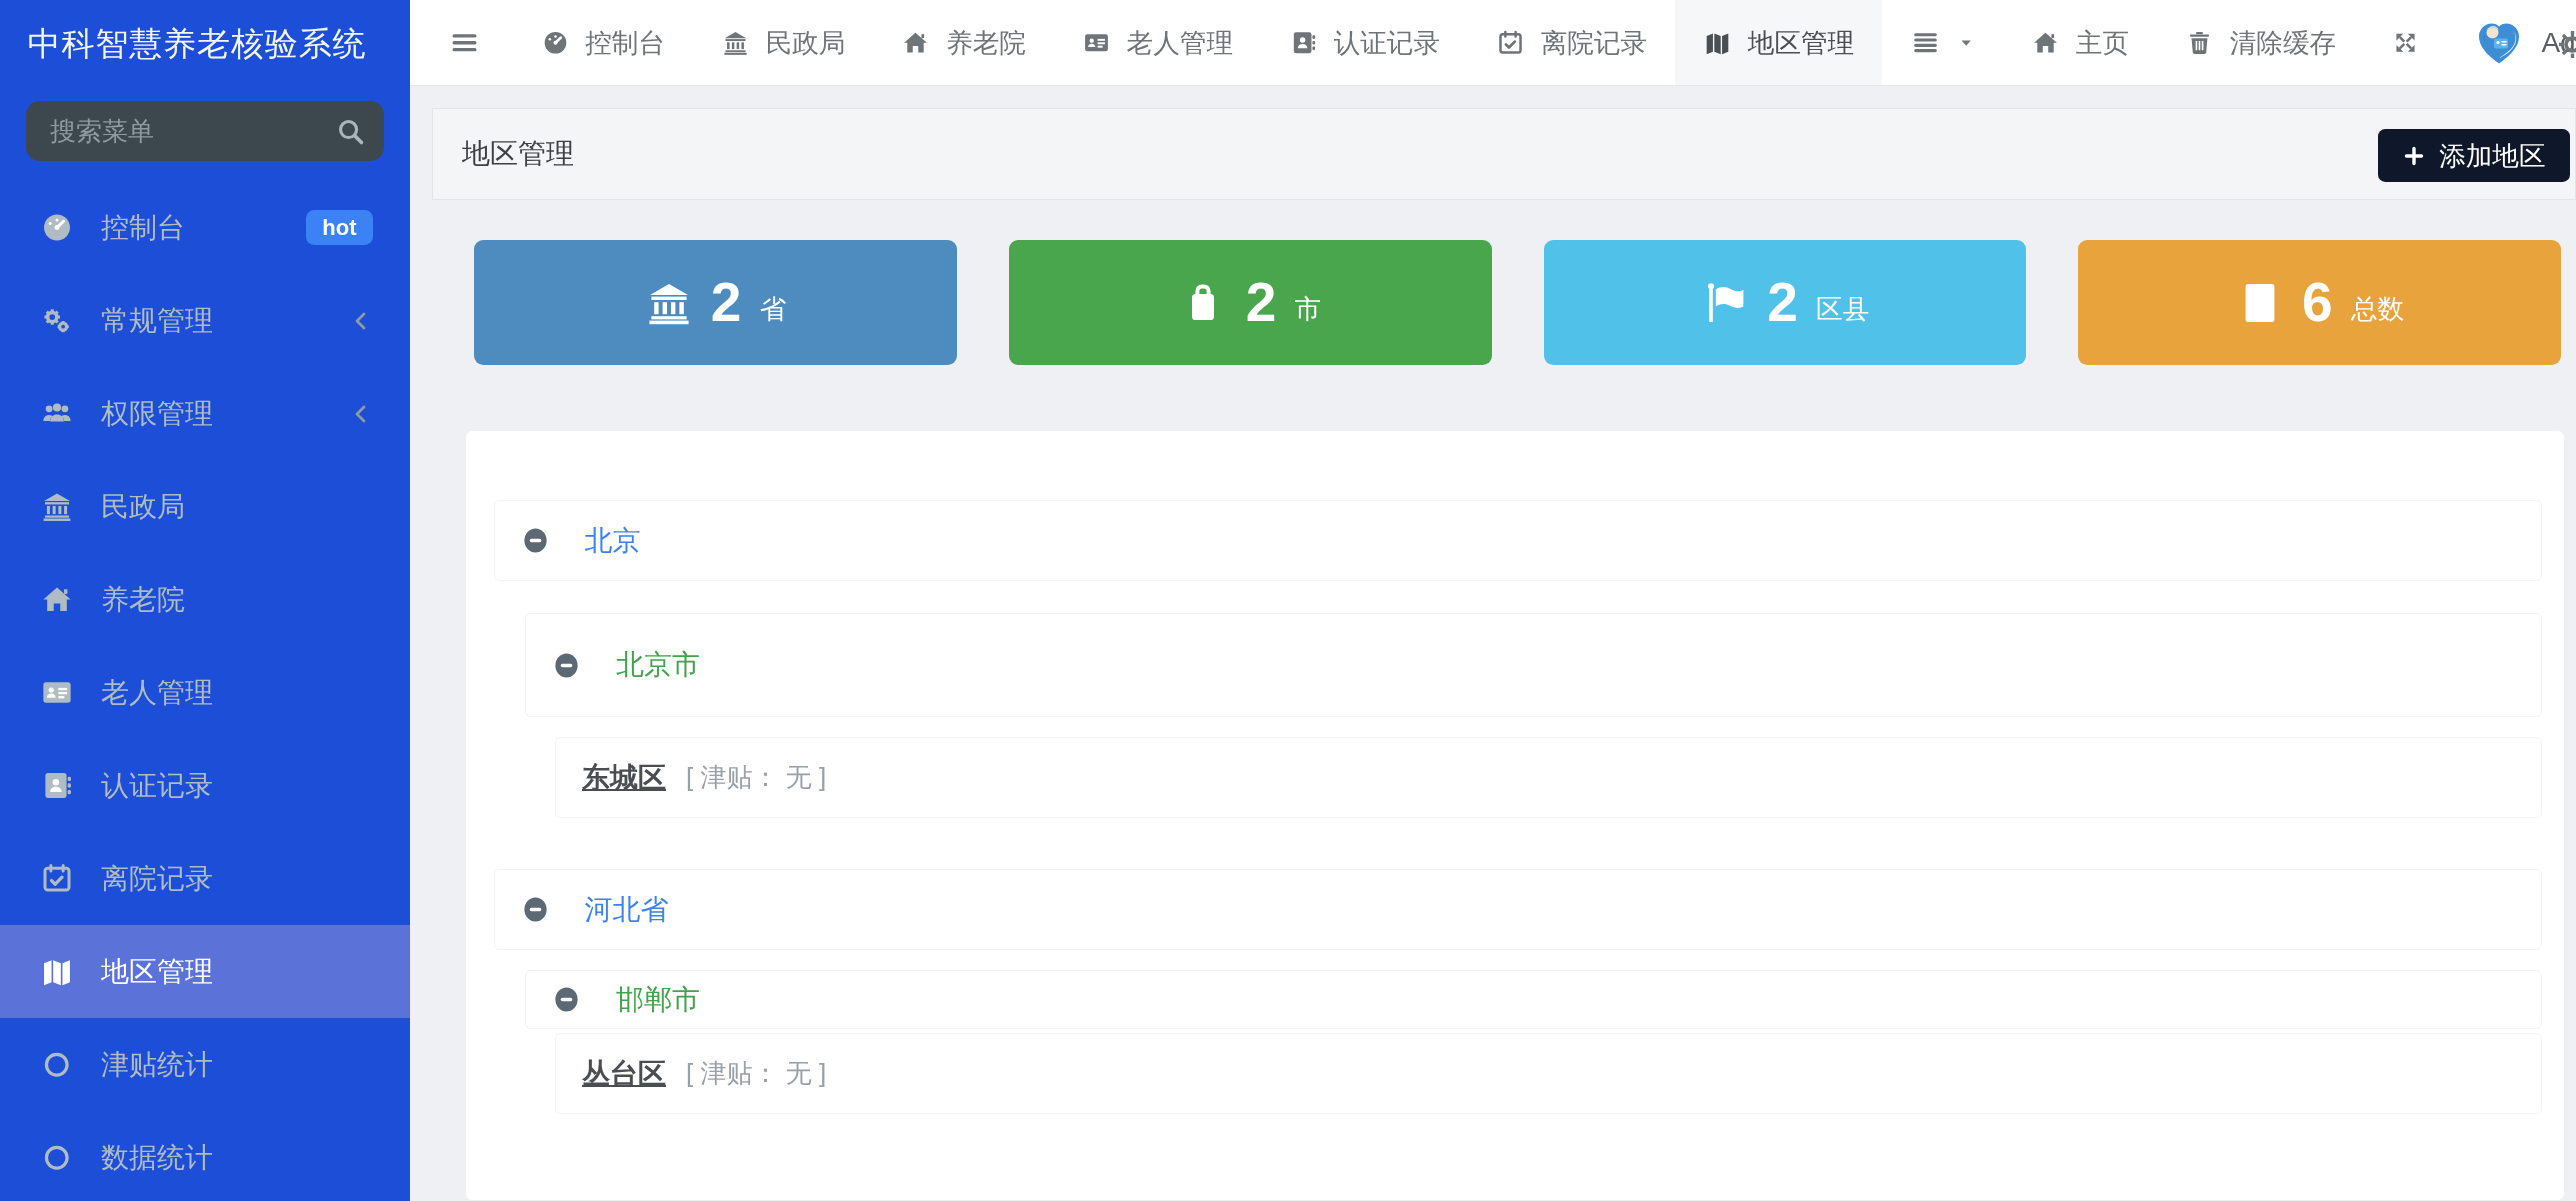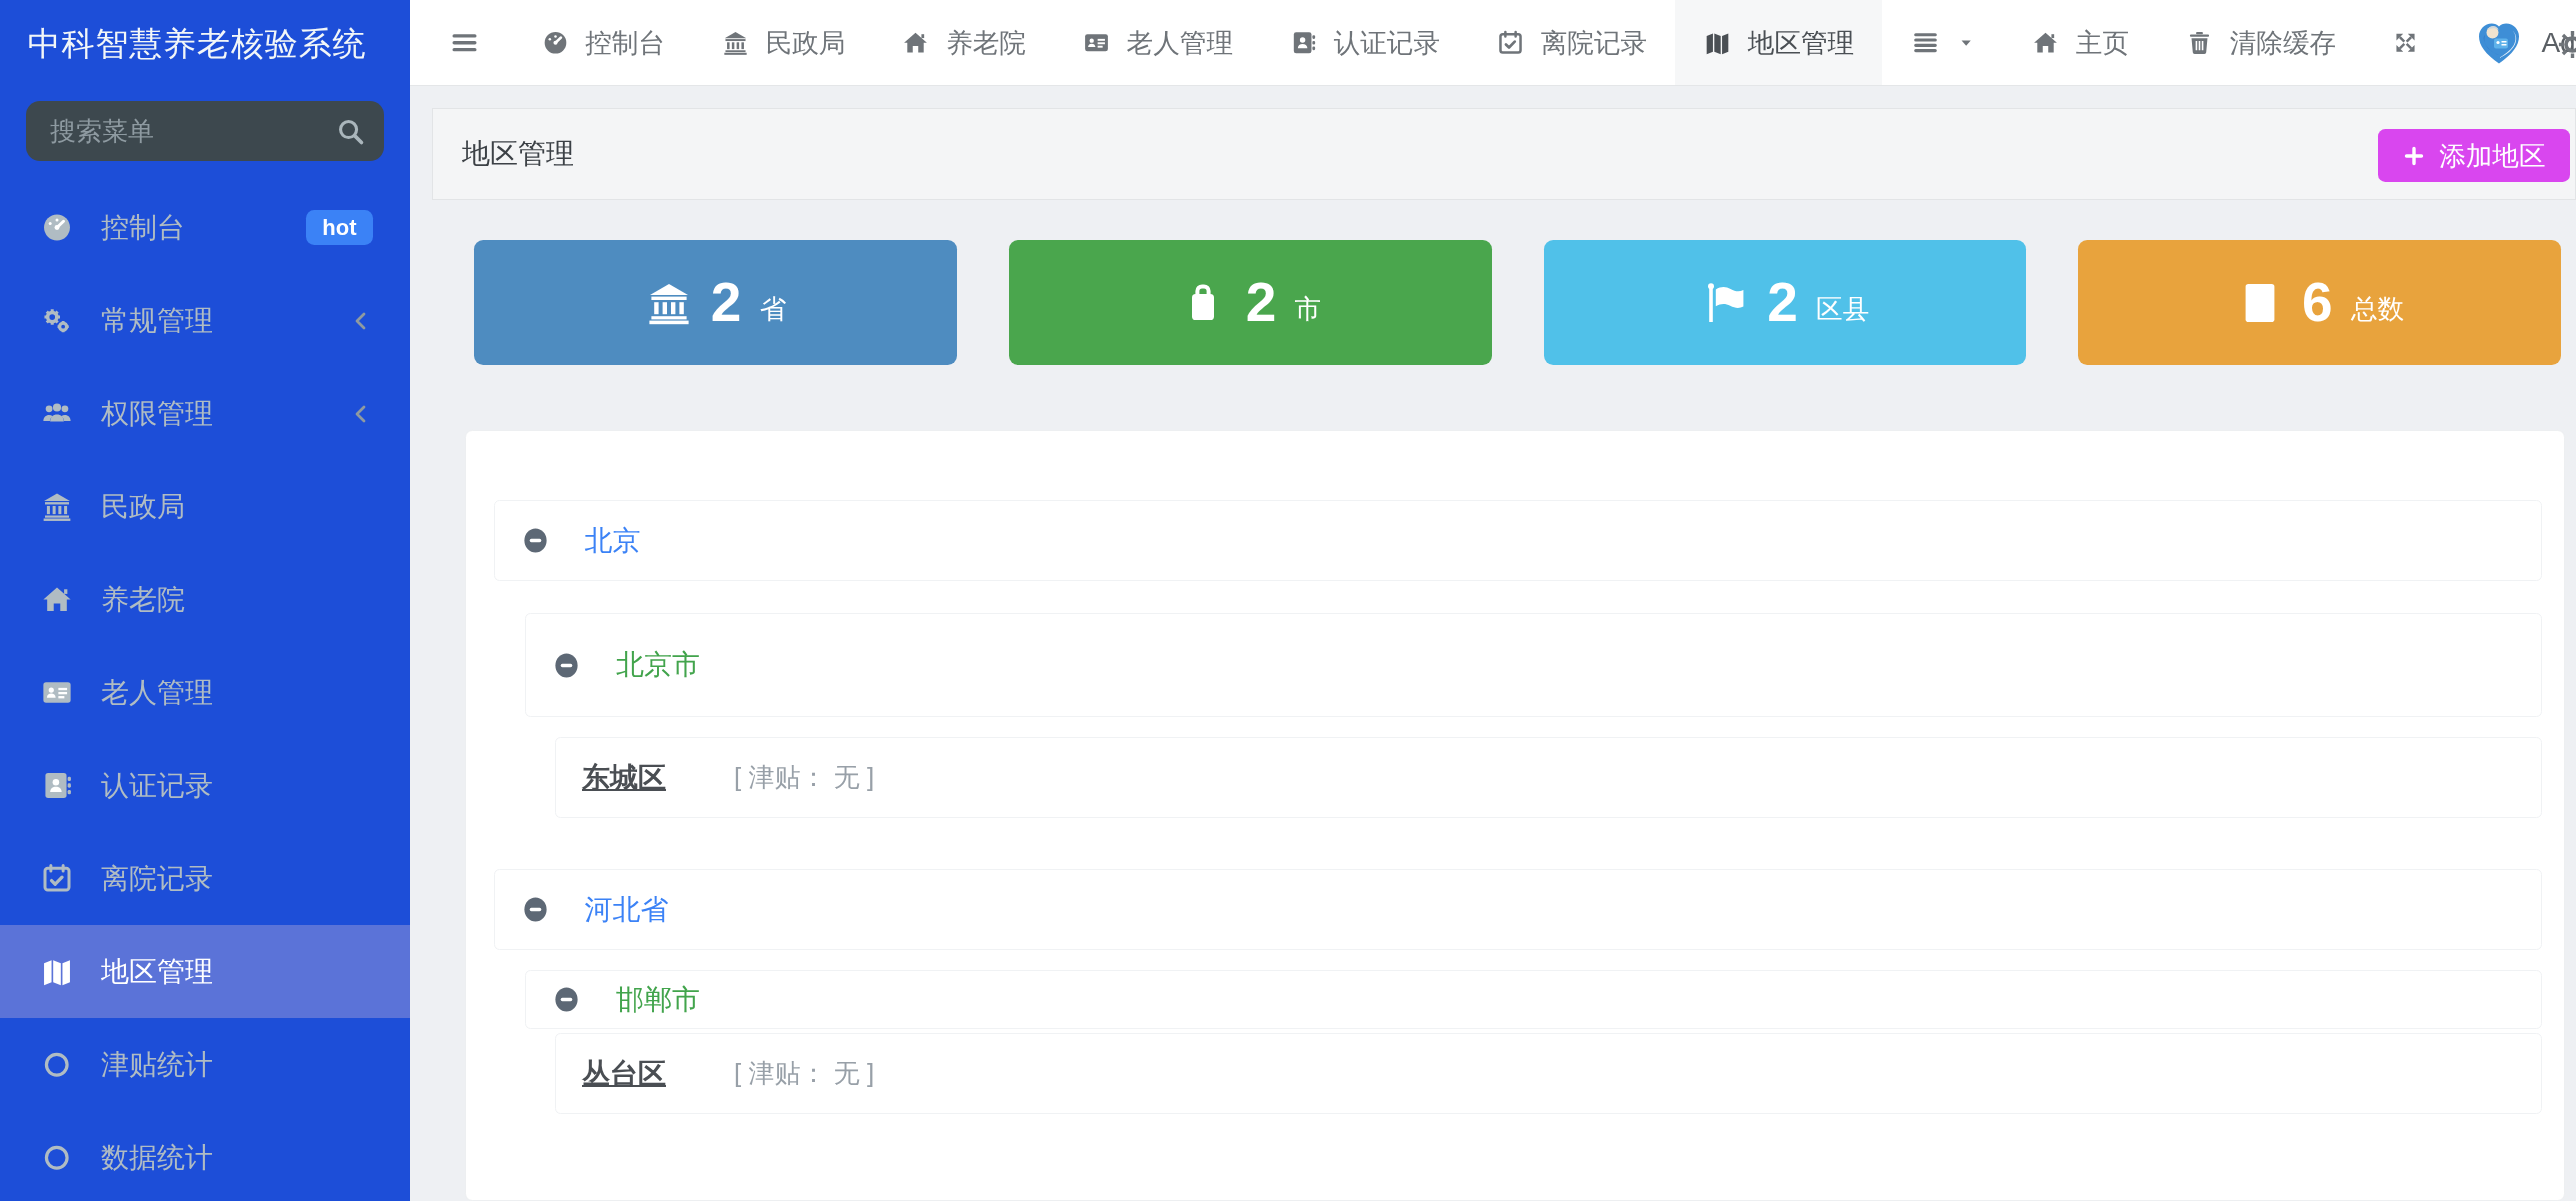--- a/index.html
+++ b/index.html
@@ -66,21 +66,21 @@
   .card .cunit { font-size:26.6px; margin-top:13px; }
 
   .panel { position:absolute; left:55px; right:11px; top:344px; bottom:0;
     background:#ffffff; border:0.9px solid #edeff1; border-radius:7.3px;
     overflow:hidden; }
   .trow { height:81px; margin-right:22px; border:0.9px solid #f0f2f4;
     border-radius:5.5px; background:#fff; display:flex; align-items:center;
     padding-left:26px; }
   .lvl1 { margin-left:27.5px; }
   .lvl2 { margin-left:59px; }
-  .lvl3 { margin-left:89px;gap:48px; }
+  .lvl3 { margin-left:89px; }
   .ticon { width:29px; height:29px; color:#5d6875; flex:0 0 auto; cursor:pointer; }
   .tlink { margin-left:35px; font-size:28px; text-decoration:none; cursor:pointer; }
   .tlink.blue { color:#3b82f6; }
   .tlink.green { color:#42a44c; }
   .tname { margin-left:35px; font-size:28px; font-weight:bold; color:#4a4e53;
     text-decoration:underline; cursor:pointer; }
   .tsub { margin-left:20px; font-size:26px; color:#98a0a8; }
 </style>
 </head>
 <body>
@@ -456,21 +456,21 @@
       <svg class="ic" viewBox="0 0 40 40" width="37" height="37">
         <use href="#i-gear"></use>
       </svg>
     </span>
 </header>
 
 <main class="content">
 
   <div class="page-header">
     <span class="page-title">地区管理</span>
-    <button class="add-btn" style="background: #d946ef;">
+    <button class="add-btn" style="background: #0f172a;">
       <span class="picon">
           <svg class="ic" viewBox="0 0 26 26" width="24" height="24">
             <use href="#i-plus"></use>
           </svg>
         </span>
       <span>添加地区</span>
     </button>
   </div>
 
   <div class="cards">

